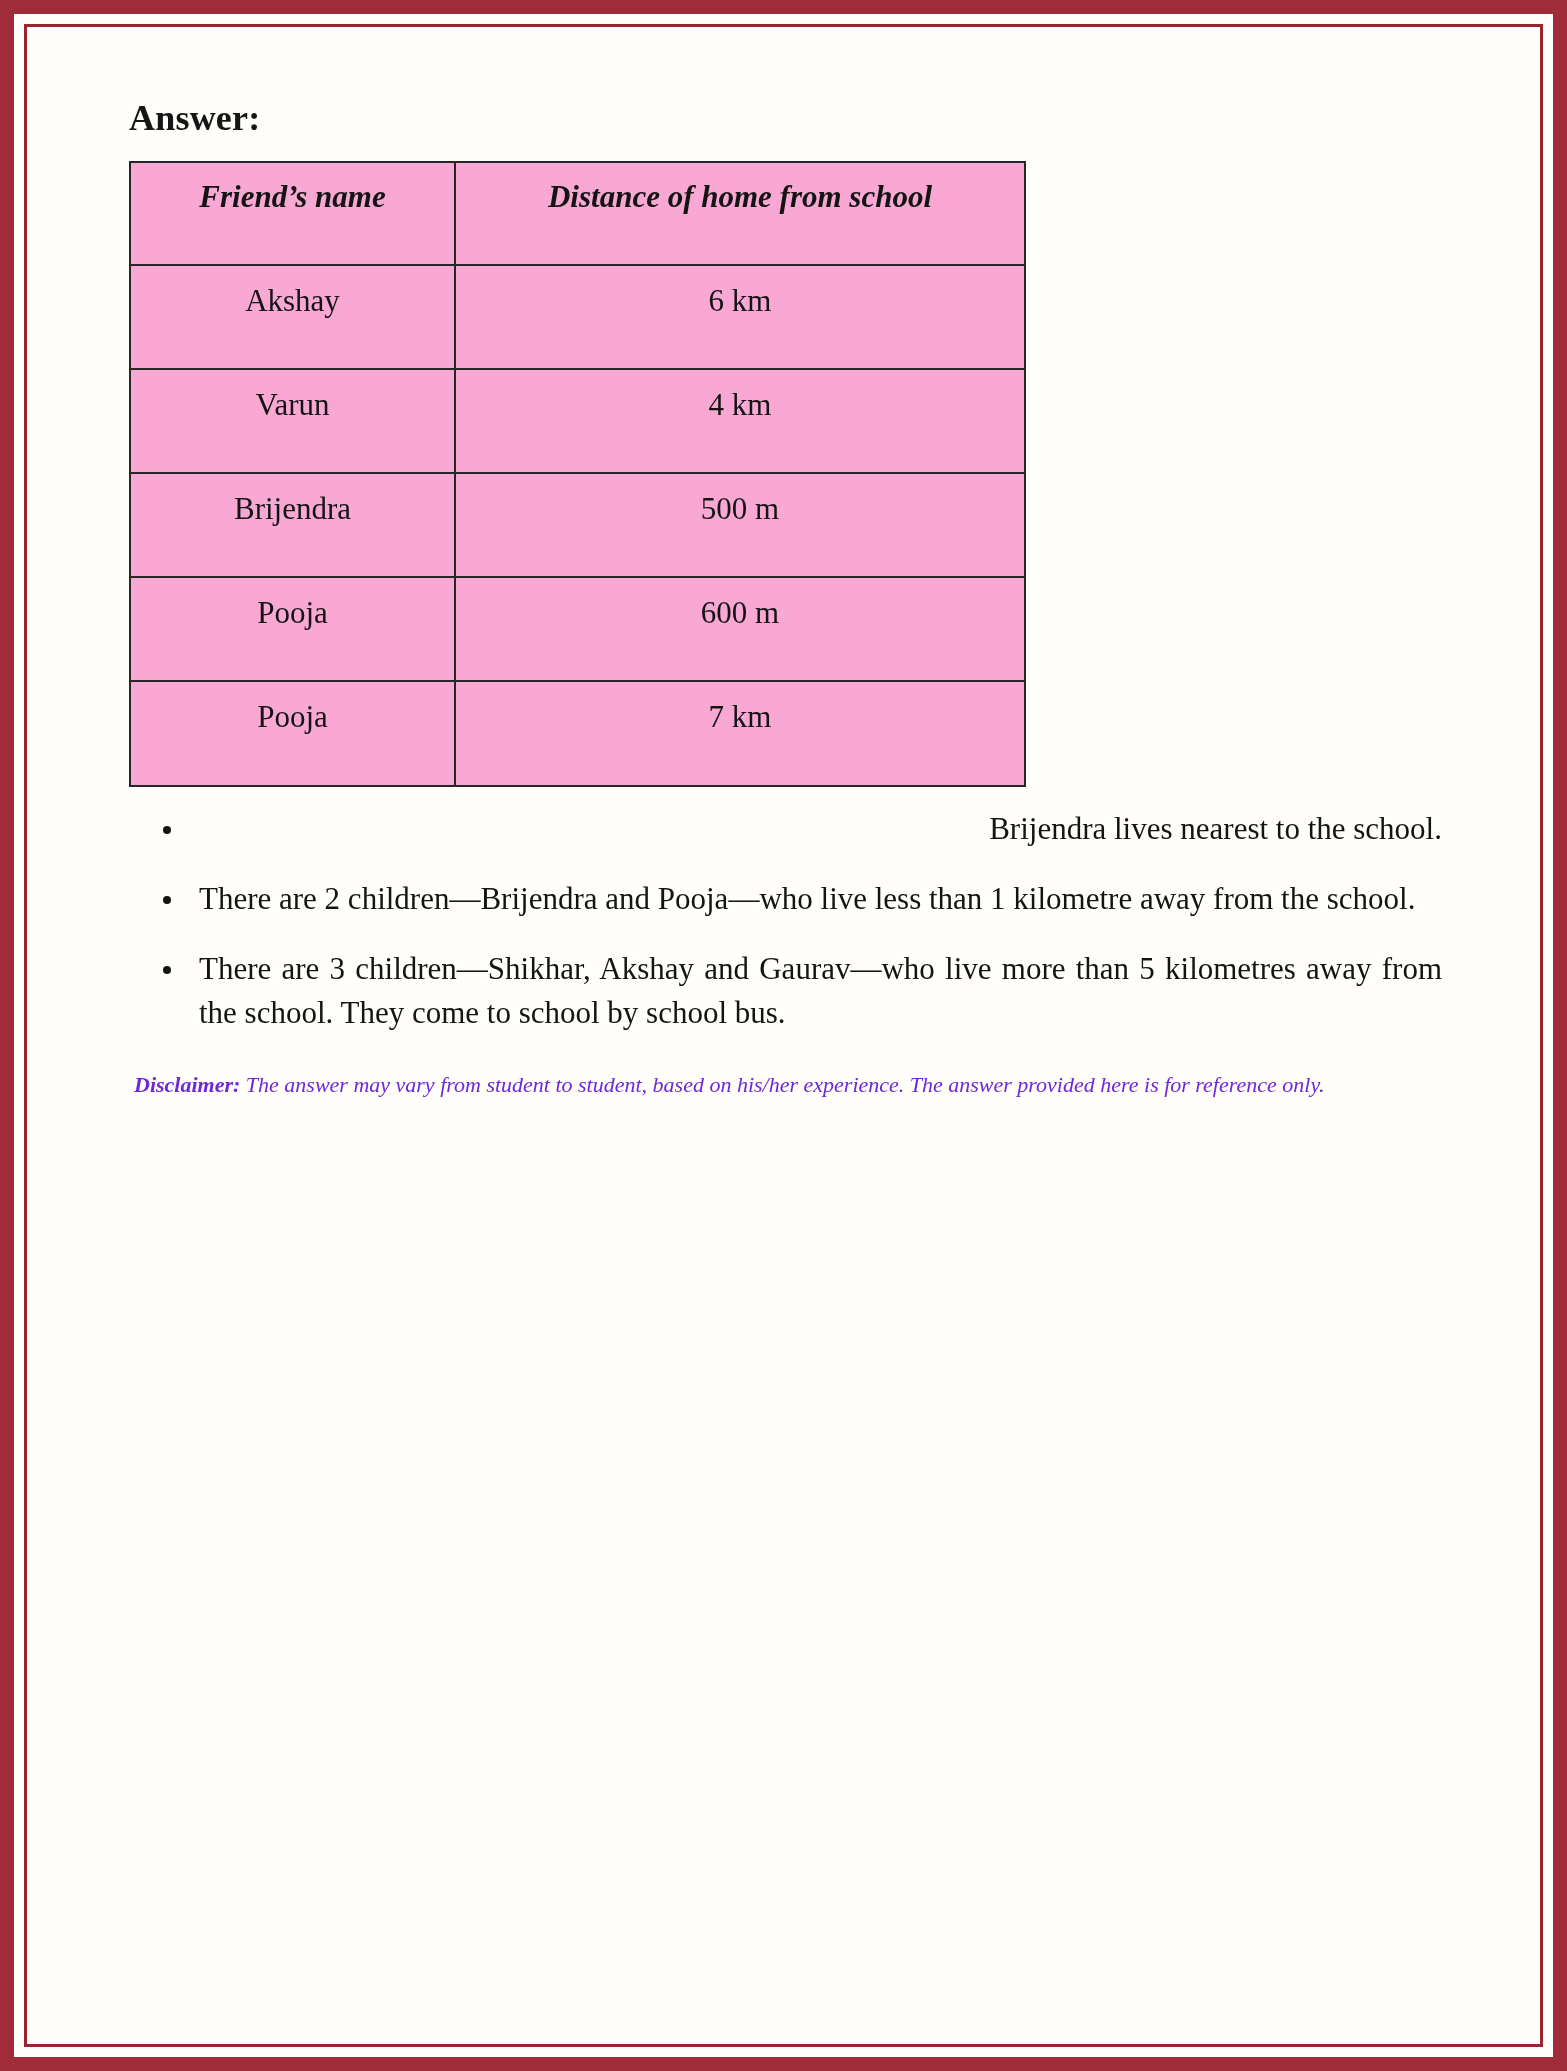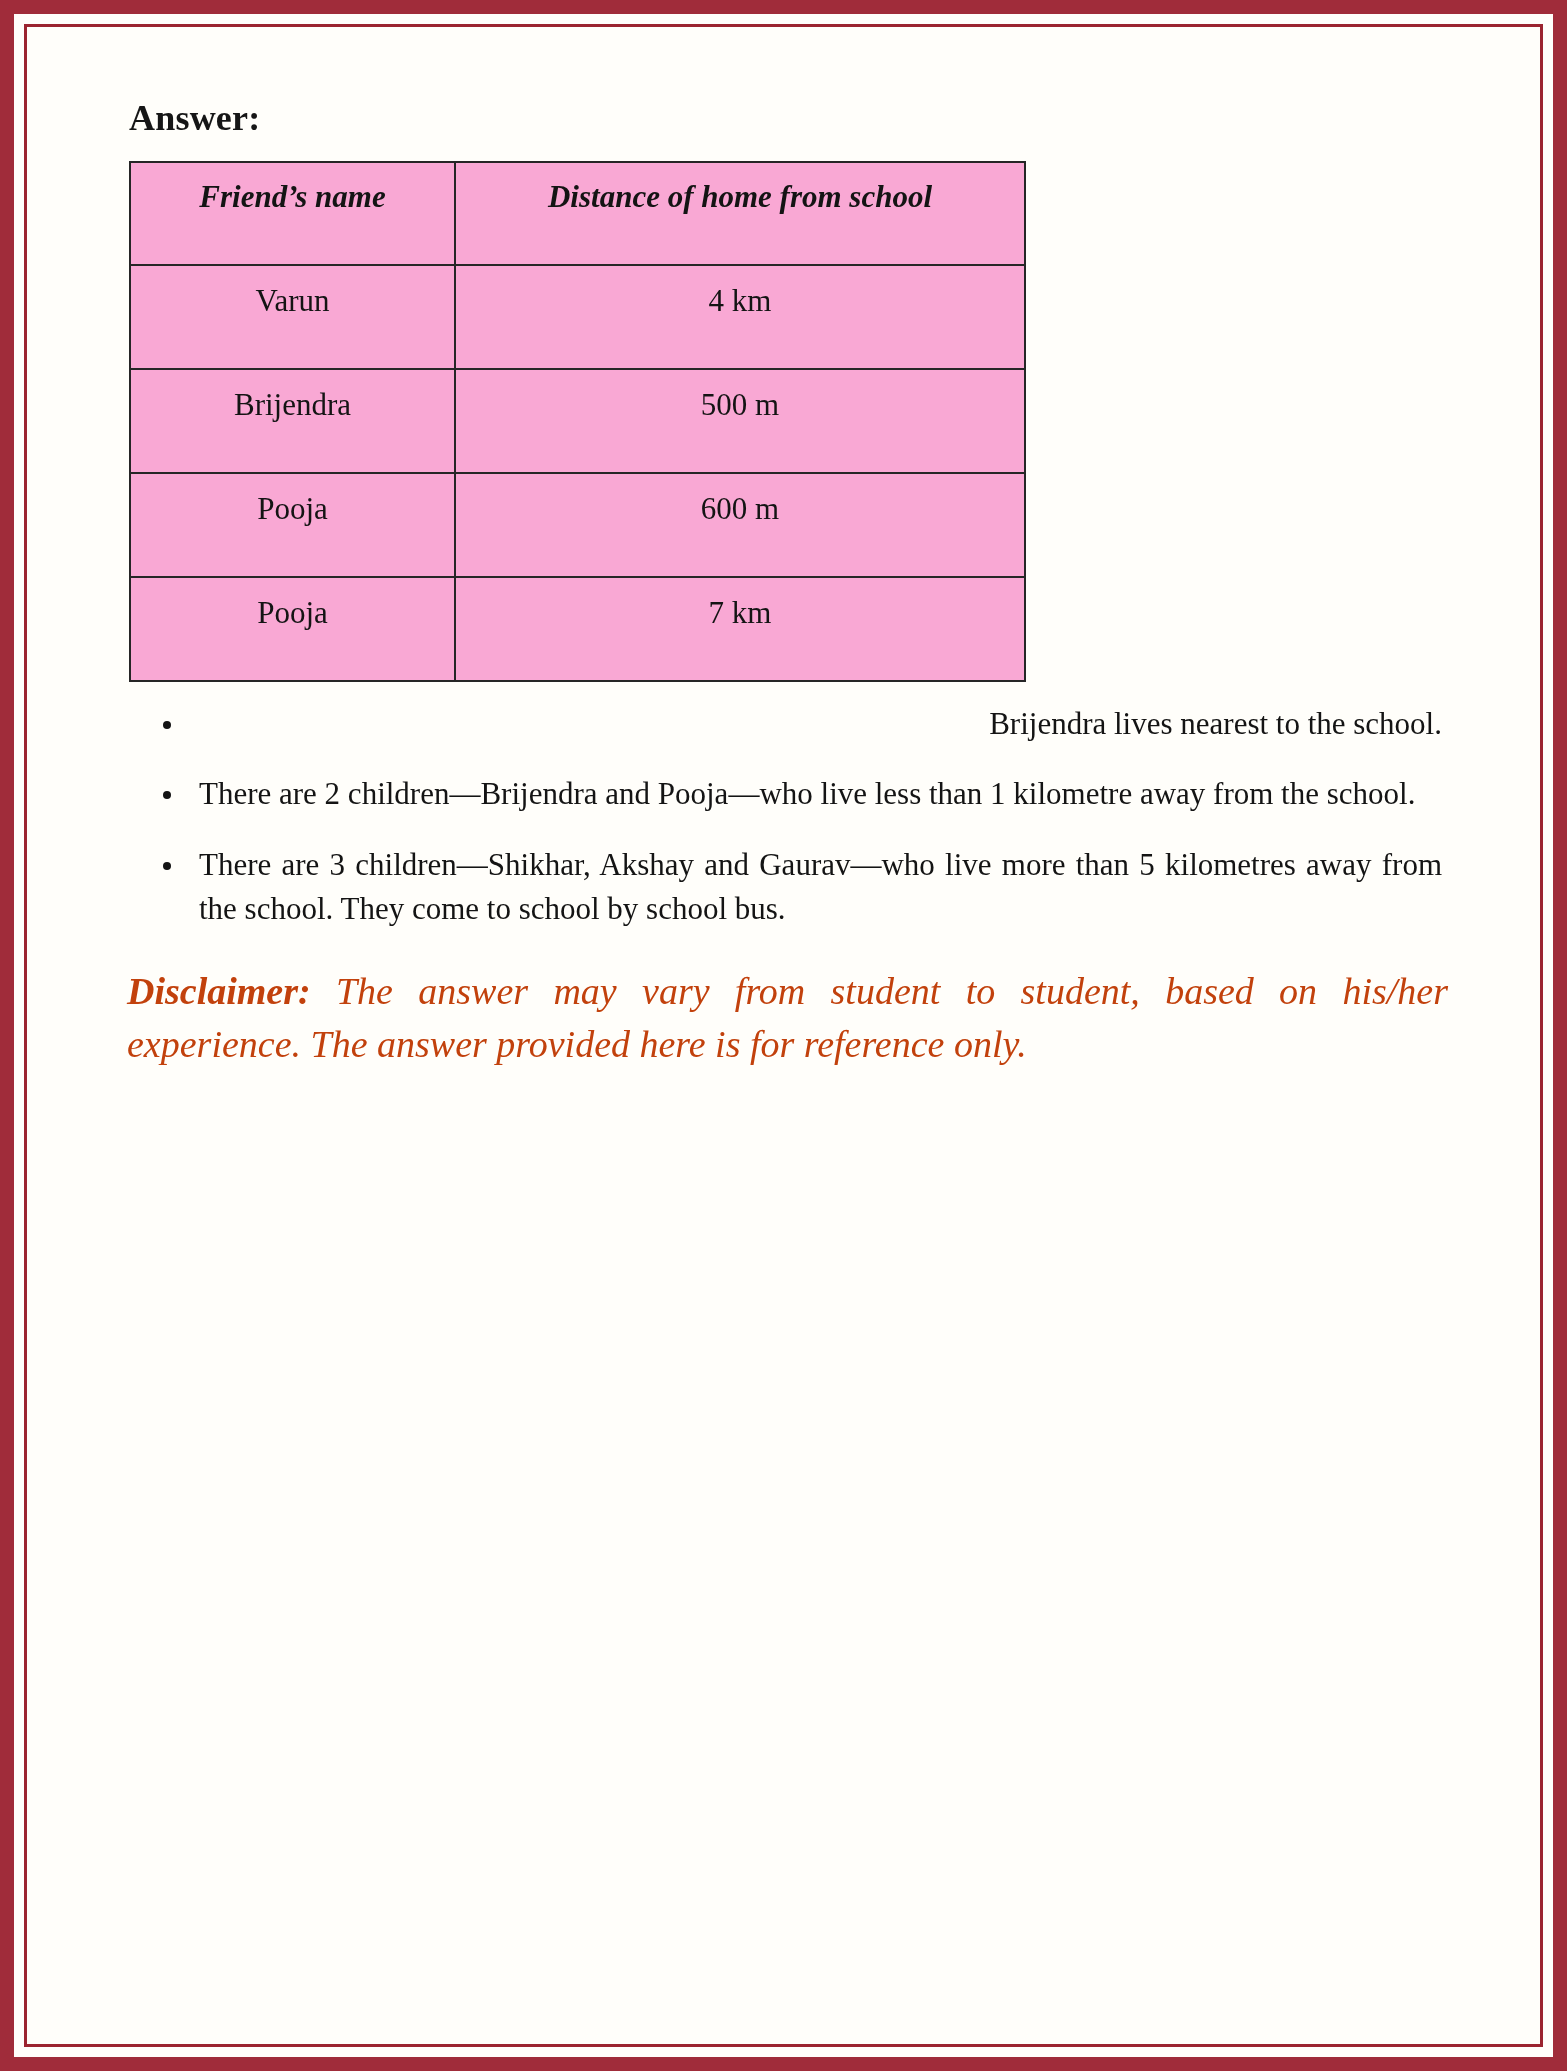--- a/index.html
+++ b/index.html
@@ -109,25 +109,25 @@
     left: 44px;
     top: 19px;
     width: 8px;
     height: 8px;
     background: #141414;
     border-radius: 50%;
   }
   ul.notes li.short { text-align: right; }
 
   .disclaimer {
-    margin: 34px 0 0 8px;
-    font-size: 38px;
+    margin: 34px 0 0 15px;
+    font-size: 22px;
     line-height: 1.42;
     font-style: italic;
-    color: #c2410c;
+    color: #6d28d9;
     text-align: justify;
   }
   .disclaimer .dtitle {
     font-weight: bold;
     font-style: italic;
   }
 </style>
 </head>
 <body>
 
@@ -150,20 +150,28 @@
             <div class="cell-pad-head">Friend’s name</div>
           </th>
           <th>
             <div class="cell-pad-head">Distance of home from school</div>
           </th>
         </tr>
       </thead>
       <tbody>
         <tr>
           <td>
+            <div class="cell-pad">Akshay</div>
+          </td>
+          <td>
+            <div class="cell-pad">6 km</div>
+          </td>
+        </tr>
+        <tr>
+          <td>
             <div class="cell-pad">Varun</div>
           </td>
           <td>
             <div class="cell-pad">4 km</div>
           </td>
         </tr>
         <tr>
           <td>
             <div class="cell-pad">Brijendra</div>
           </td>

